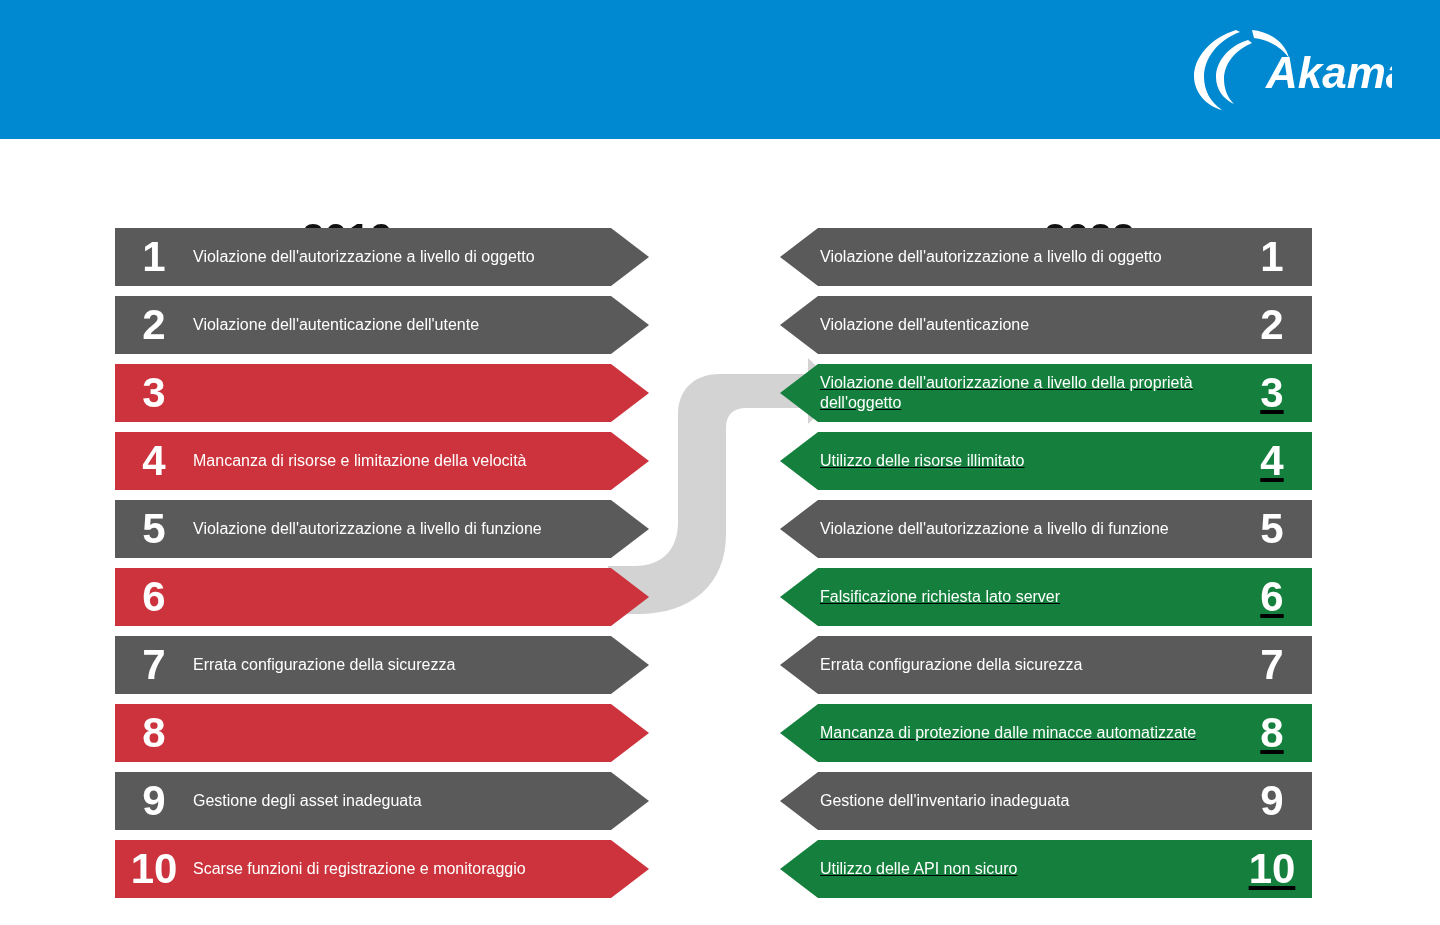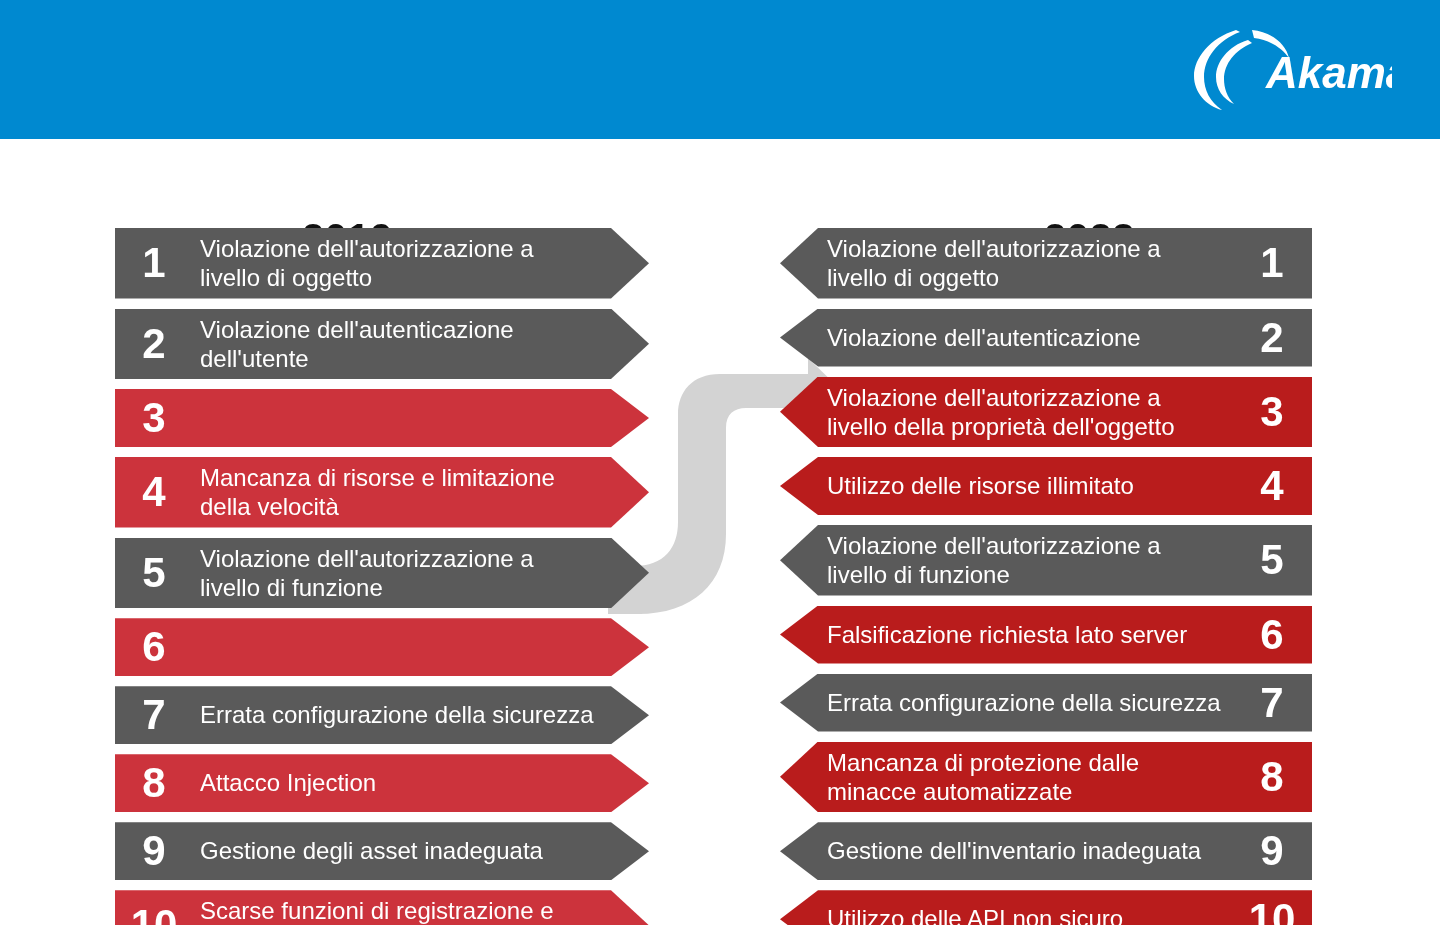--- a/index.html
+++ b/index.html
@@ -55,39 +55,38 @@
     padding: 6px 46px 6px 0;
   }
   
   #col-2023 .chev {
     clip-path: polygon(38px 0, 100% 0, 100% 100%, 38px 100%, 0 50%);
     padding: 6px 0 6px 40px;
   }
 
   .chev.gray  { background: #5a5a5a; }
   .chev.red   { background: #cc333c; }
-  .chev.green { background: #b91c1c; }
+  .chev.green { background: #15803d; text-decoration: underline; }
 
   .num {
     color: #ffffff;
     font-size: 42px; font-weight: bold;
     line-height: 1;
     flex: 0 0 auto;
     text-align: center;
   }
   #col-2019 .num { width: 78px; margin-left: 0; }
   #col-2023 .num { width: 72px; margin-right: 4px; }
 
   .label {
     color: #ffffff;
-    font-size: 24px;
+    font-size: 16px;
     font-weight: normal;
     line-height: 1.22;
     flex: 1 1 auto;
-    margin-left: 7px;
   }
   #col-2019 .label { text-align: left; padding-right: 6px; }
   #col-2023 .label { text-align: left; padding-right: 10px; }
 
   .two-line .label { line-height: 1.22; }
 </style>
 </head>
 <body>
 
 <div id="stage">
@@ -166,21 +165,20 @@
     <div class="row">
       <div class="chev gray">
         <span class="num">7</span>
         <span class="label">Errata configurazione della sicurezza</span>
       </div>
     </div>
 
     <div class="row">
       <div class="chev red">
         <span class="num">8</span>
-        <span class="label">Attacco Injection</span>
       </div>
     </div>
 
     <div class="row">
       <div class="chev gray">
         <span class="num">9</span>
         <span class="label">Gestione degli asset inadeguata</span>
       </div>
     </div>
 

